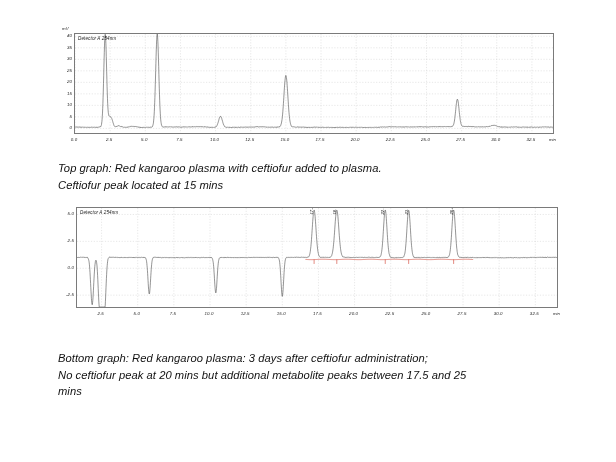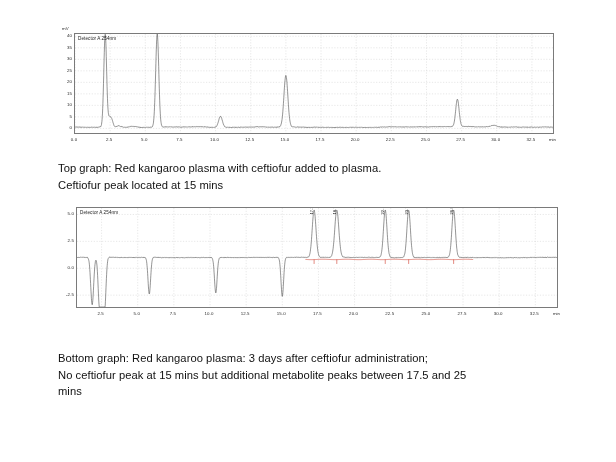--- a/index.html
+++ b/index.html
@@ -4,21 +4,21 @@
 <style>
   html,body{margin:0;padding:0;}
   body{
     width:616px;height:462px;
     background:#ffffff;
     font-family:"Liberation Sans", sans-serif;
     color:#000;
     overflow:hidden;
     position:relative;
   }
-  .slide{position:absolute;inset:0;}
+  .slide{position:absolute;inset:0;font-style:italic;}
 
   
   .chart-block{position:absolute;}
   #top-chart{left:58px;top:28px;width:500px;height:122px;}
   #bottom-chart{left:50px;top:202px;width:512px;height:122px;}
 
   .plot-wrap{position:relative;width:100%;height:100%;}
 
   .plot-area{
     position:absolute;
@@ -229,16 +229,16 @@
           <span class="xtick" style="left: 339.735px;">22.5</span>
           <span class="xtick" style="left: 375.88px;">25.0</span>
           <span class="xtick" style="left: 412.024px;">27.5</span>
           <span class="xtick" style="left: 448.169px;">30.0</span>
           <span class="xtick" style="left: 484.313px;">32.5</span>
         </div>
     </div>
   </div>
 
   <div class="caption" id="caption-bottom">Bottom graph: Red kangaroo plasma: 3 days after ceftiofur administration;
-No ceftiofur peak at 15 mins but additional metabolite peaks between 17.5 and 25
+No ceftiofur peak at 20 mins but additional metabolite peaks between 17.5 and 25
 mins</div>
 
 </div>
 
 </body></html>

